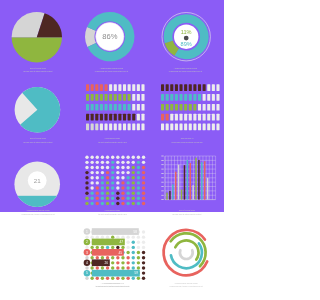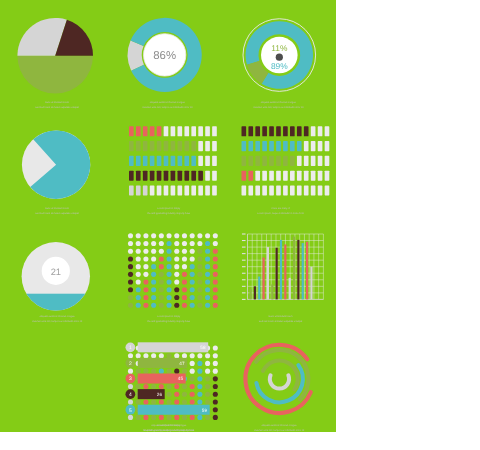--- a/index.html
+++ b/index.html
@@ -1,17 +1,17 @@
 <!DOCTYPE html>
 <html><head>
 <meta charset="utf-8">
 <style>
   html,body{margin:0;padding:0;background:#ffffff;}
   body{width:224px;height:300px;font-family:"Liberation Sans",sans-serif;overflow:hidden;}
-  #stage{position:relative;width:224px;height:288px;background:#84cc16;}
+  #stage{position:relative;width:224px;height:212px;background:#8b5cf6;}
   svg{display:block;position:absolute;left:0;top:0;shape-rendering:auto;}
   text{font-family:"Liberation Sans",sans-serif;}
   .cap{fill:#c2c2c2;font-size:1.55px;text-anchor:middle;}
 </style>
 </head>
 <body>
 
 <div id="stage">
     <svg width="224" height="300" viewBox="0 0 224 300">
       <g>

